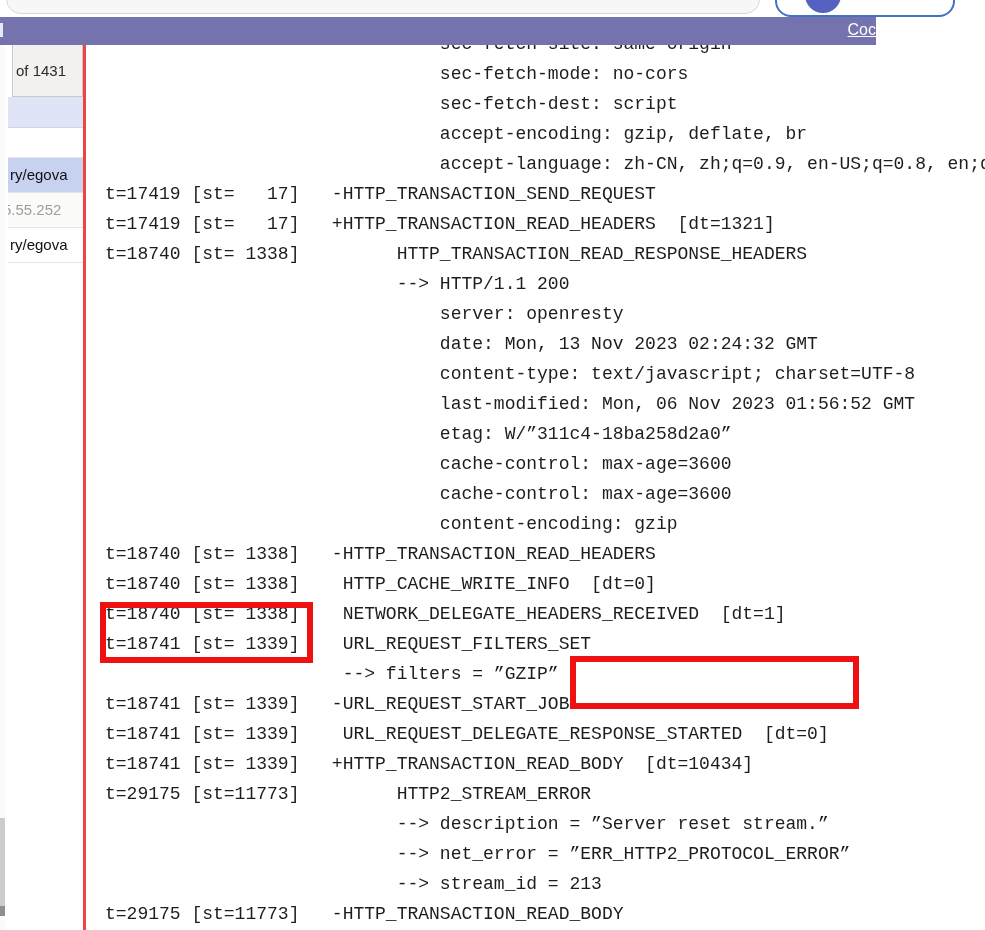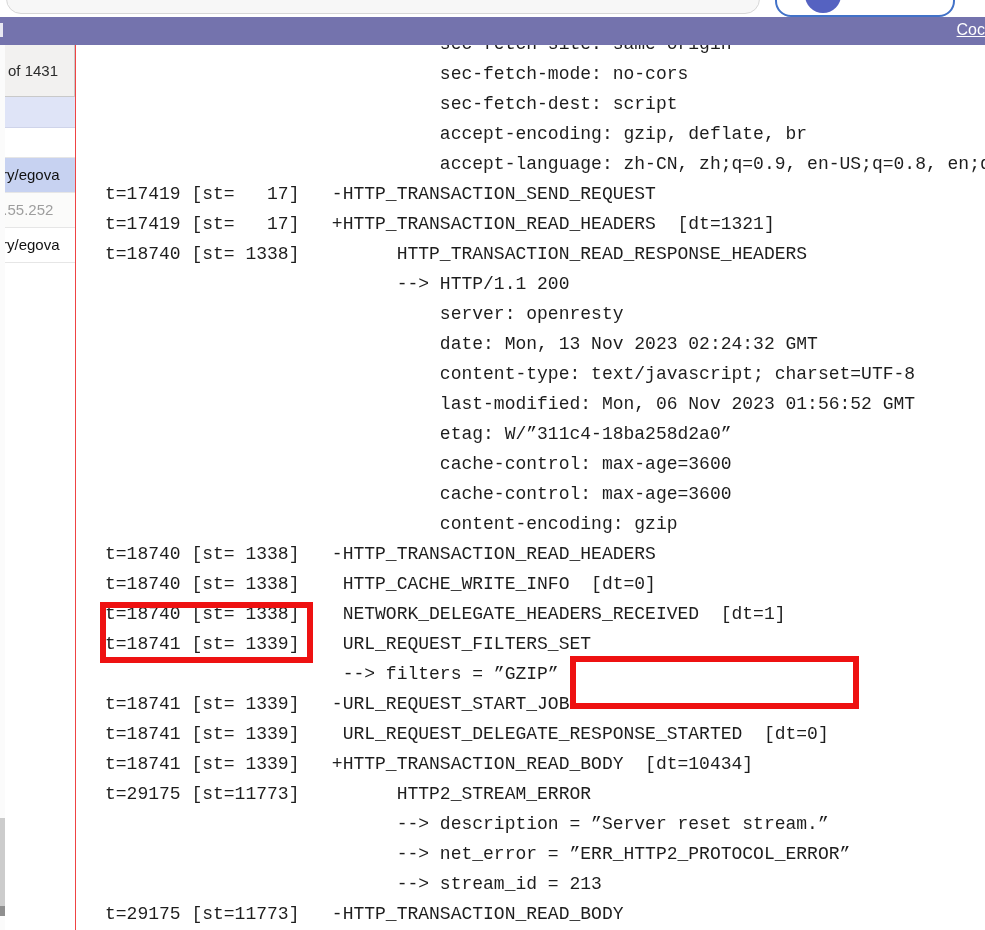--- a/index.html
+++ b/index.html
@@ -16,38 +16,38 @@
   .pill{
     position:absolute;left:775px;top:-16px;width:176px;height:29px;
     background:#ffffff;border:2px solid #4272c8;border-radius:16px;
   }
   .pill-dot{
     position:absolute;left:28px;top:-9px;width:36px;height:36px;border-radius:50%;
     background:#5562c1;
   }
   
   .banner{
-    position:absolute;left:0;top:17px;width:985px;height:28px;
+    position:absolute;left:0;top:17px;width:876px;height:28px;
     background:#7473ad;z-index:5;
   }
   .banner-sliver{
     position:absolute;left:0;top:6px;width:3px;height:14px;background:#e8e8f2;
   }
   .banner-link{
     position:absolute;right:0px;top:4px;color:#ffffff;font-size:16px;
     text-decoration:underline;font-family:"Liberation Sans",sans-serif;cursor:pointer;
   }
   
   .gutter{position:absolute;left:0;top:45px;width:5px;height:885px;background:#fbfbfb;z-index:4;}
   .gutter-thumb{position:absolute;left:0;top:773px;width:5px;height:90px;background:#cccccc;}
   .gutter-end{position:absolute;left:0;top:861px;width:5px;height:10px;background:#8f8f8f;}
   
   .sidebar{
-    position:absolute;left:0;top:45px;width:75px;height:885px;background:#ffffff;
-    border-right:1px solid #ef4444;z-index:3;font-size:15px;color:#222;
+    position:absolute;left:8px;top:45px;width:75px;height:885px;background:#ffffff;
+    border-right:3px solid #ef4444;z-index:3;font-size:15px;color:#222;
   }
   .counter{
     position:absolute;left:4px;top:0;right:0;height:52px;background:#f2f1f0;
     border:1px solid #c9c9c9;border-top:none;box-sizing:border-box;
     line-height:52px;padding-left:3px;color:#2b2b2b;white-space:nowrap;overflow:hidden;
   }
   .srow{position:absolute;left:0;right:0;box-sizing:border-box;white-space:nowrap;overflow:hidden;
         line-height:34px;padding-left:2px;border-bottom:1px solid #e6e6e6;}
   .row-a{top:52px;height:31px;background:#dfe4f7;border-bottom:1px solid #cfd4ea;}
   .row-b{top:83px;height:30px;background:#ffffff;}

